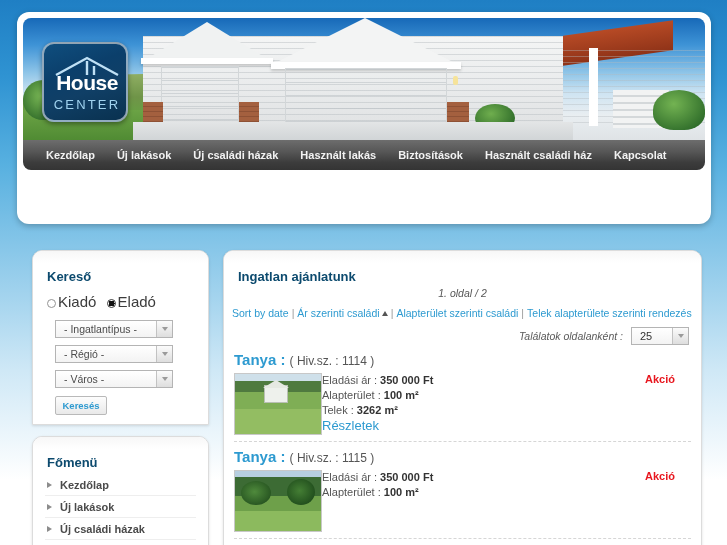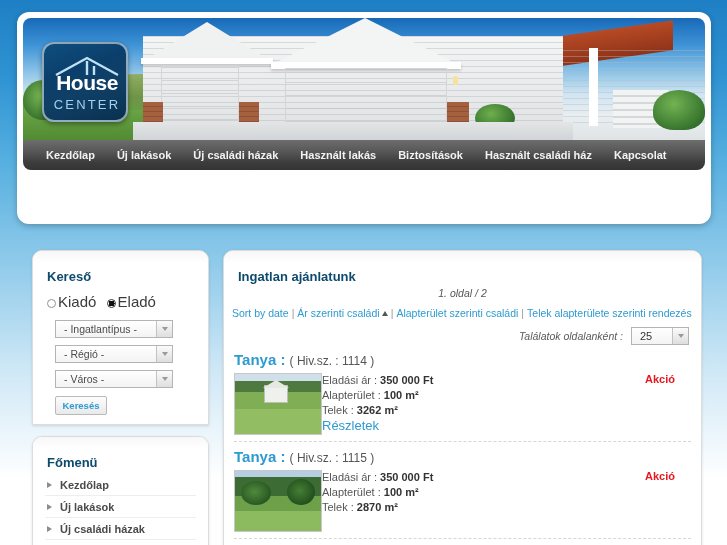--- a/index.html
+++ b/index.html
@@ -472,21 +472,17 @@
       <div class="thumb thumb-b"></div>
       <div class="details">
         <div>
           <span>Eladási ár :</span>
           <b>350 000 Ft</b>
         </div>
         <div>
           <span>Alapterület :</span>
           <b>100 m²</b>
         </div>
-        <div>
-          <span>Telek :</span>
-          <b>2870 m²</b>
-        </div>
 
       </div>
     </div>
   </div>
 </div>
 
 </body></html>

